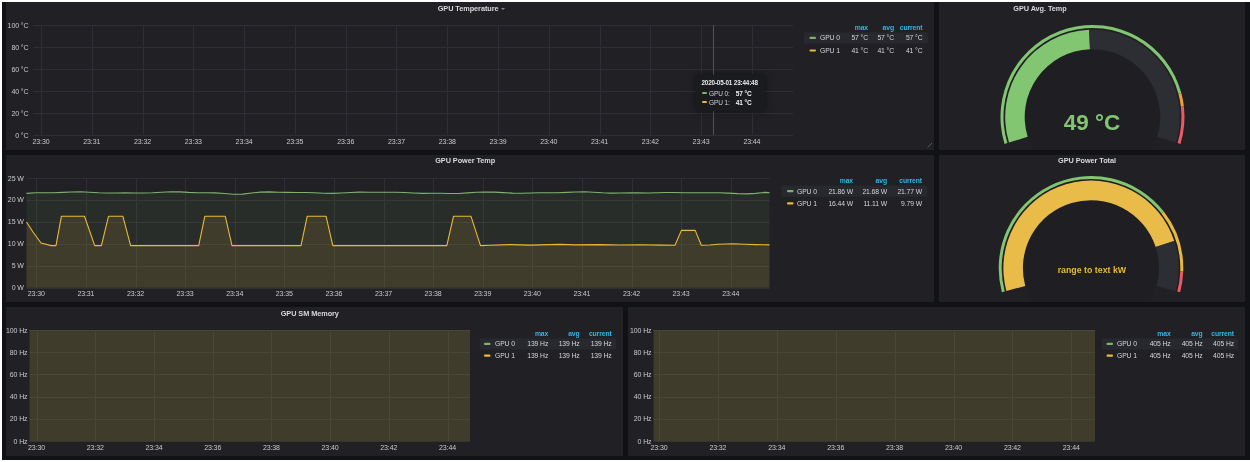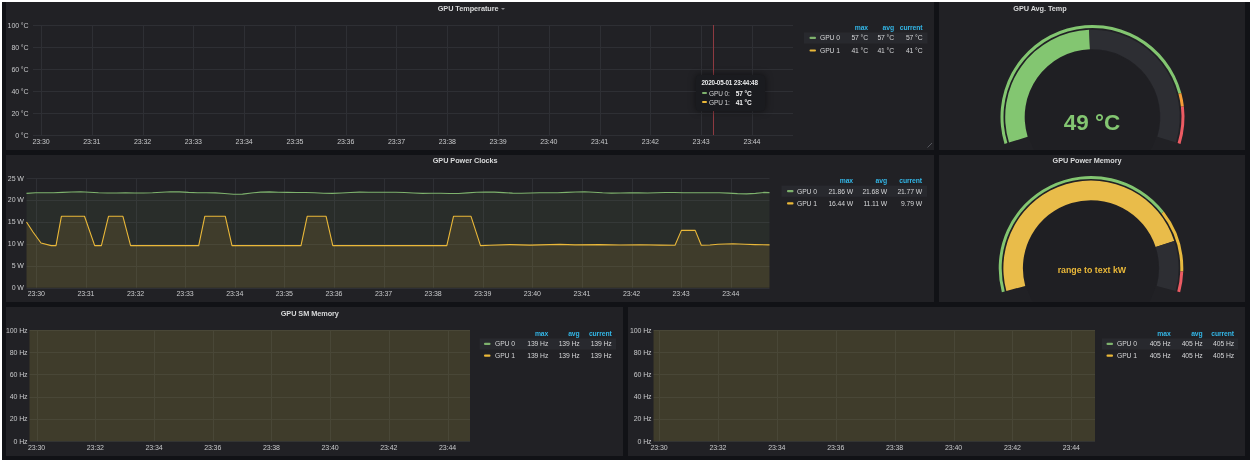--- a/index.html
+++ b/index.html
@@ -30,22 +30,22 @@
 <div class="frame" style="left:0;top:0;width:1.5px;height:461px"></div>
 <div class="frame" style="left:0;top:459.5px;width:1250px;height:2px"></div>
 <div class="panel" style="left:6px;top:2px;width:928px;height:148px"></div>
 <div class="panel" style="left:939px;top:2px;width:305.5px;height:148px"></div>
 <div class="panel" style="left:6px;top:155px;width:928px;height:147px"></div>
 <div class="panel" style="left:939px;top:155px;width:305.5px;height:147px"></div>
 <div class="panel" style="left:6px;top:307px;width:617px;height:148.5px"></div>
 <div class="panel" style="left:628px;top:307px;width:616.5px;height:148.5px"></div>
 <div class="ptitle" style="left:321.6px;top:3.5px;width:300px">GPU Temperature<span class="caret"></span></div>
 <div class="ptitle" style="left:890px;top:3.5px;width:300px">GPU Avg. Temp</div>
-<div class="ptitle" style="left:315.2px;top:155.5px;width:300px">GPU Power Clocks</div>
-<div class="ptitle" style="left:937px;top:155.5px;width:300px">GPU Power Memory</div>
+<div class="ptitle" style="left:315.2px;top:155.5px;width:300px">GPU Power Temp</div>
+<div class="ptitle" style="left:937px;top:155.5px;width:300px">GPU Power Total</div>
 <div class="ptitle" style="left:159.8px;top:308.5px;width:300px">GPU SM Memory</div>
 <div class="tooltip">
 <div class="tt-date">2020-05-01 23:44:48</div>
 <div class="tt-row"><span class="tt-dash" style="background:#7eb26d"></span><span class="tt-name">GPU 0:</span><span class="tt-val">57 °C</span></div>
 <div class="tt-row"><span class="tt-dash" style="background:#eab839"></span><span class="tt-name">GPU 1:</span><span class="tt-val">41 °C</span></div>
 </div>
 <svg id="overlay" width="1250" height="462" viewBox="0 0 1250 462" font-family="Liberation Sans, sans-serif">
 <line x1="33" y1="25.5" x2="793" y2="25.5" stroke="#2e2f34" stroke-width="1"></line>
 <text x="28.5" y="27.5" text-anchor="end" font-size="7.0px" fill="#c8c9cb" font-weight="normal" letter-spacing="-0.1px">100 °C</text>
 <line x1="33" y1="47.5" x2="793" y2="47.5" stroke="#2e2f34" stroke-width="1"></line>

